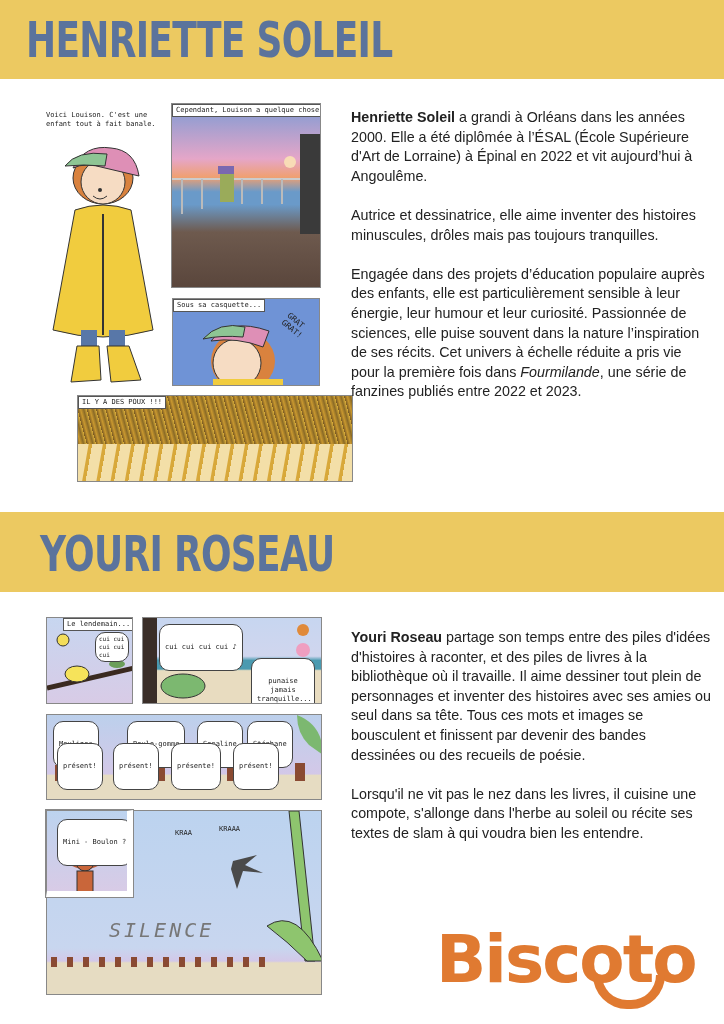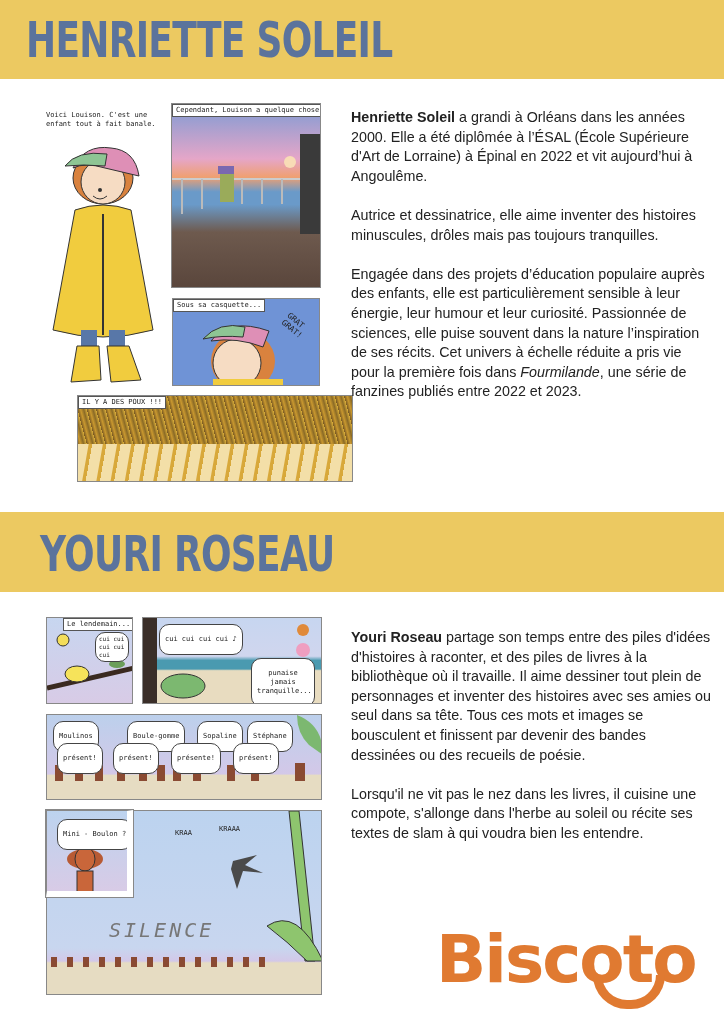--- a/index.html
+++ b/index.html
@@ -28,21 +28,21 @@
   #bio2 { top: 628px; }
 
   .comic { position: absolute; border: 1px solid #888; overflow: hidden; }
   .caption {
     position: absolute; background: #fff; border: 1px solid #555; font-family: "DejaVu Sans Mono", monospace;
     font-size: 7px; line-height: 9px; padding: 1px 3px; color: #222; white-space: nowrap;
   }
   .freecap { position: absolute; font-family: "DejaVu Sans Mono", monospace; font-size: 7px; line-height: 9px; color: #222; }
   .bubble {
     position: absolute; background: #fff; border: 1px solid #444; border-radius: 10px;
-    font-family: "DejaVu Sans Mono", monospace; font-size: 7px; line-height: 9px; padding: 10px 5px; color: #222;
+    font-family: "DejaVu Sans Mono", monospace; font-size: 7px; line-height: 9px; padding: 18px 5px; color: #222;
     white-space: nowrap;
   }
 
   .logo {
     position: absolute; left: 436px; top: 925px; font-family: "DejaVu Sans", sans-serif; font-weight: bold;
     font-size: 66px; color: #e07a31; letter-spacing: -2px; line-height: 70px;
   }
   .logo-smile { position: absolute; left: 593px; top: 975px; width: 72px; height: 34px;
     border: 9px solid #e07a31; border-top: none; border-radius: 0 0 40px 40px; }
 </style>

